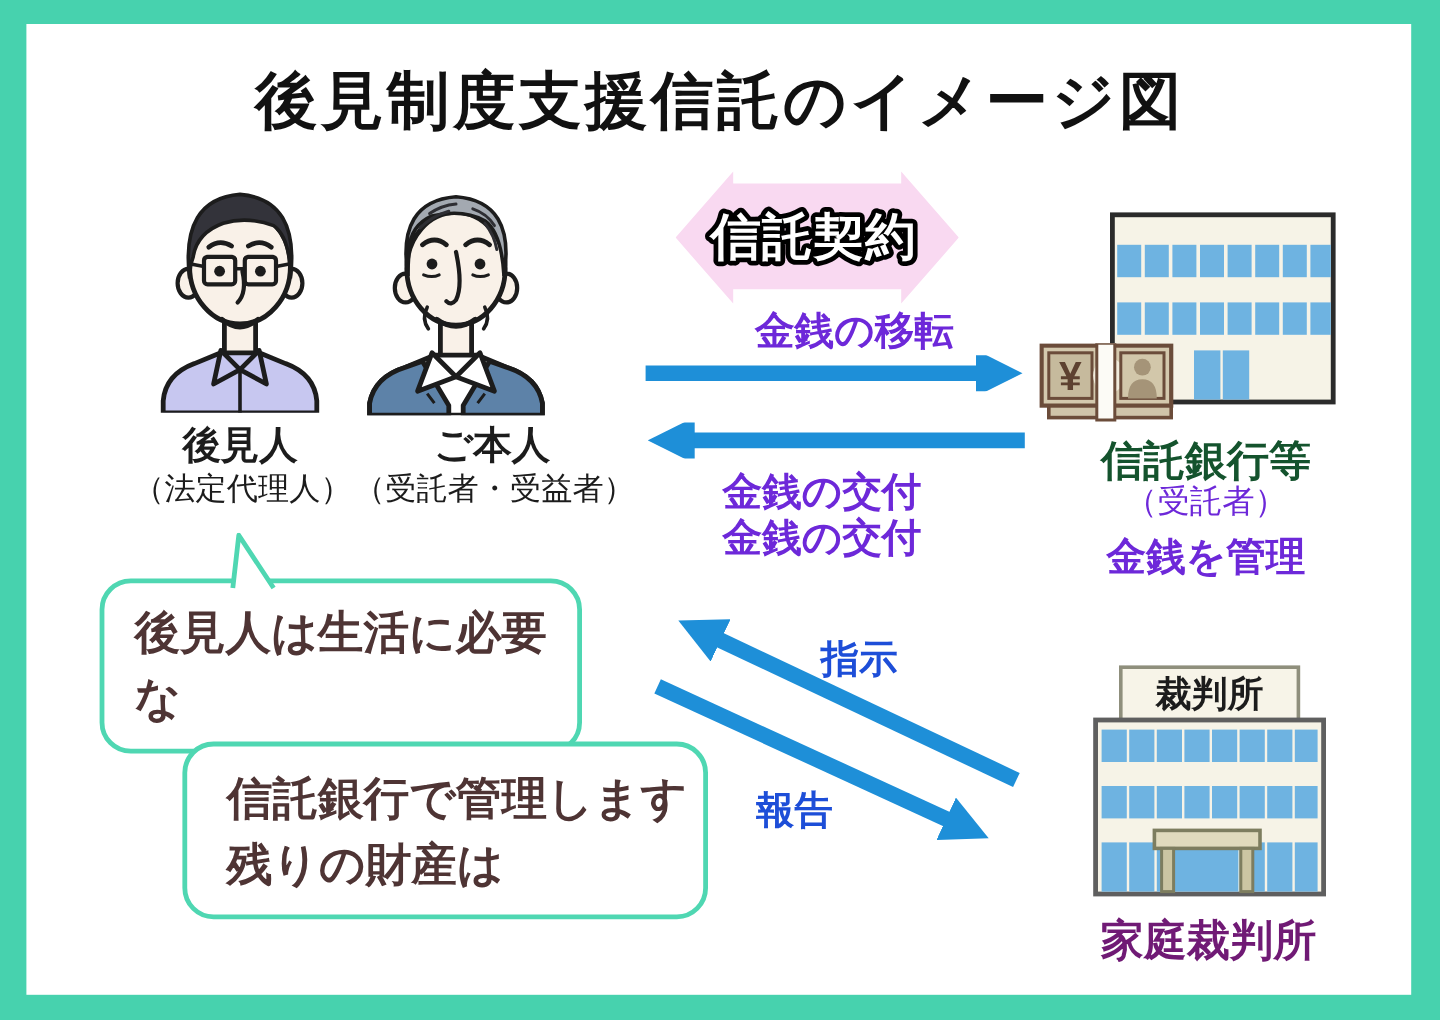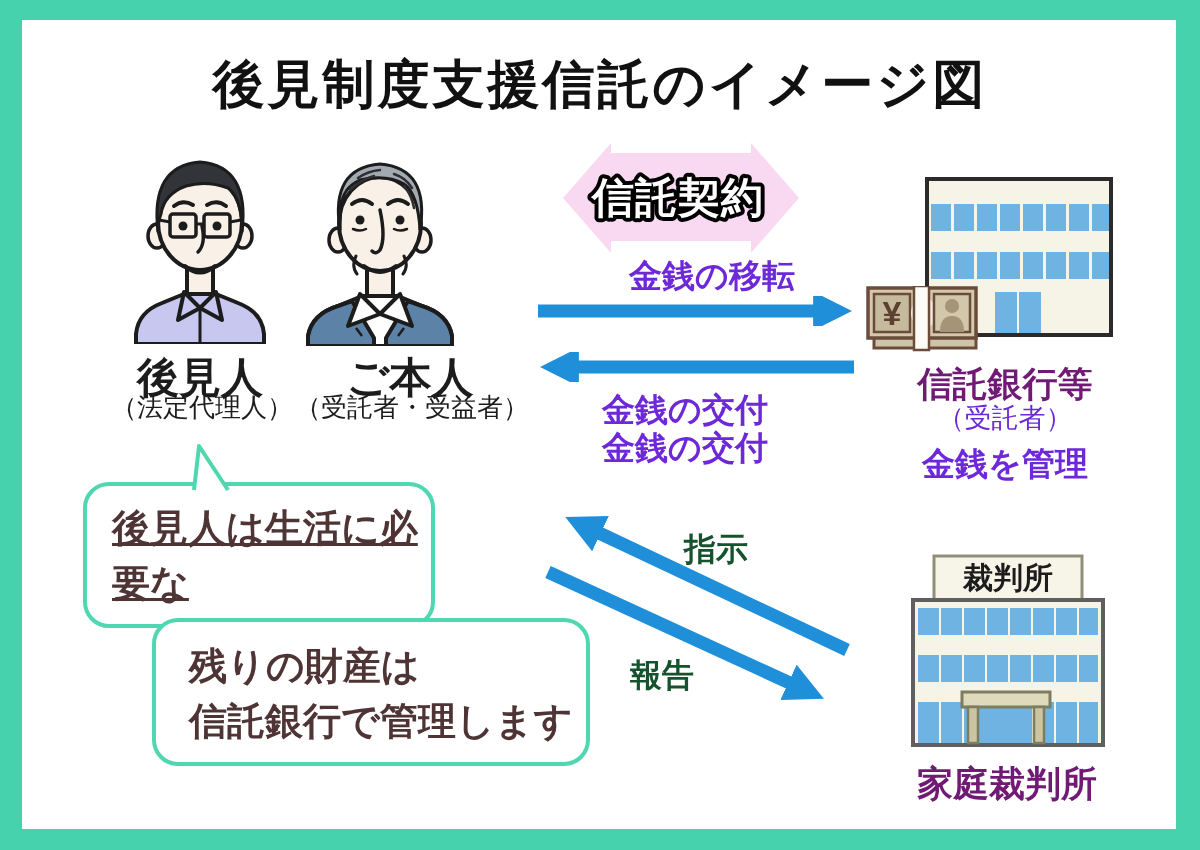--- a/index.html
+++ b/index.html
@@ -6,32 +6,32 @@
   body{
     width:1200px;height:850px;position:relative;overflow:hidden;
     background:#47d2ae;
     font-family:"Liberation Sans","DejaVu Sans",sans-serif;
   }
   .canvas{position:absolute;left:22px;top:20px;width:1154px;height:809px;background:#ffffff;}
   .abs{position:absolute;}
   .t{position:absolute;white-space:nowrap;}
   .cx{transform:translateX(-50%);}
   .title{font-size:52px;font-weight:bold;color:#111;letter-spacing:3px;}
-  .plabel{font-size:42px;font-weight:bold;color:#1c1c1c;}
+  .plabel{font-size:32px;font-weight:bold;color:#1c1c1c;}
   .psub{font-size:26px;color:#1c1c1c;text-align:right;}
   .navy{font-size:33px;font-weight:bold;color:#6d28d9;}
-  .gray-label{font-size:32px;font-weight:600;color:#14532d;}
-  .bank-label{font-size:35px;font-weight:bold;color:#701a75;}
+  .gray-label{font-size:32px;font-weight:600;color:#1d4ed8;}
+  .bank-label{font-size:35px;font-weight:bold;color:#14532d;}
   .bank-sub{font-size:27px;color:#6d28d9;}
   .court-label{font-size:36px;font-weight:bold;color:#701a75;}
   .bubble{
     position:absolute;background:#fff;border:4px solid #4fd7b2;border-radius:26px;
     color:#4e3434;font-size:38px;font-weight:bold;line-height:55px;box-sizing:border-box;
   }
-  .bubble1{left:83px;top:482px;width:352px;height:146px;z-index:1;padding:15px 0 0 25px;text-decoration:underline;}
+  .bubble1{left:83px;top:482px;width:402px;height:146px;z-index:1;padding:15px 0 0 25px;}
   .bubble2{left:152px;top:618px;width:438px;height:148px;z-index:3;padding:17px 0 0 33px;}
   .tail{left:168px;top:444px;z-index:2;}
   svg{display:block;}
 </style>
 </head>
 <body>
 
 <div class="canvas"></div>
 
 <div class="t cx title" style="left:600px;top:50px;">後見制度支援信託のイメージ図</div>
@@ -154,22 +154,22 @@
 <div class="t cx navy" style="left:1005px;top:442px;">金銭を管理</div>
 
 <div class="bubble bubble1">
   <div>後見人は生活に必要な</div>
 </div>
 <svg class="abs tail" width="80" height="48" viewBox="0 0 80 48">
   <path d="M26,46 L31,2 L60,46" fill="#ffffff" stroke="#4fd7b2" stroke-width="4" stroke-linejoin="round"></path>
 </svg>
 
 <div class="bubble bubble2">
+  <div>信託銀行で管理します</div>
   <div>残りの財産は</div>
-  <div>信託銀行で管理します</div>
 </div>
 
 <svg class="abs" style="left:532px;top:502px;" width="340" height="212" viewBox="0 0 340 212">
   <defs>
     <marker id="ar3" markerWidth="3" markerHeight="3" refX="0.3" refY="1.5" orient="auto">
       <path d="M0,0 L3,1.5 L0,3 Z" fill="#1e8fd8"></path>
     </marker>
   </defs>
   <line x1="315" y1="148" x2="65" y2="30" stroke="#1e8fd8" stroke-width="13" marker-end="url(#ar3)"></line>
   <line x1="16" y1="70" x2="260" y2="182" stroke="#1e8fd8" stroke-width="13" marker-end="url(#ar3)"></line>

